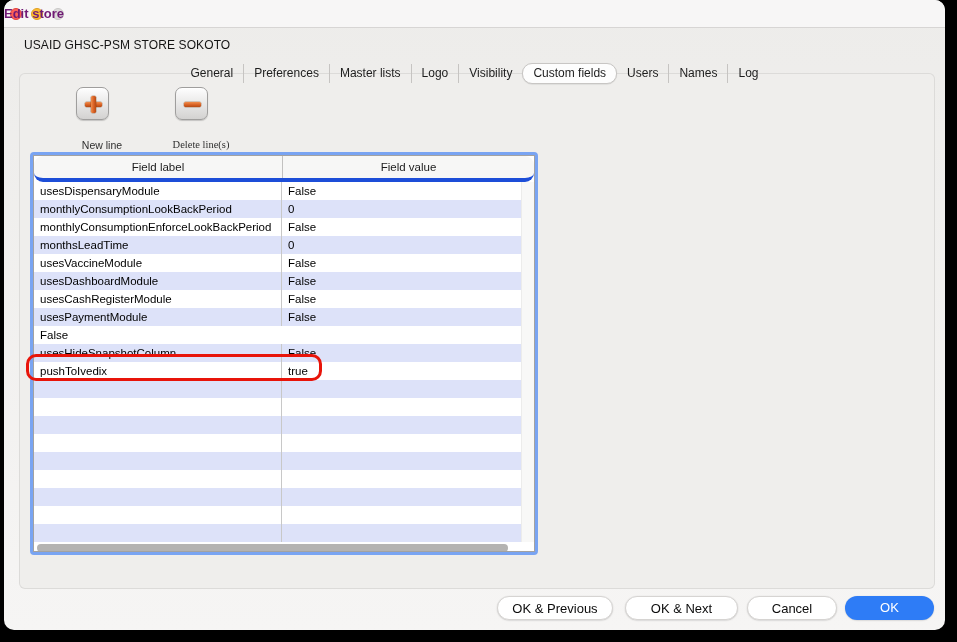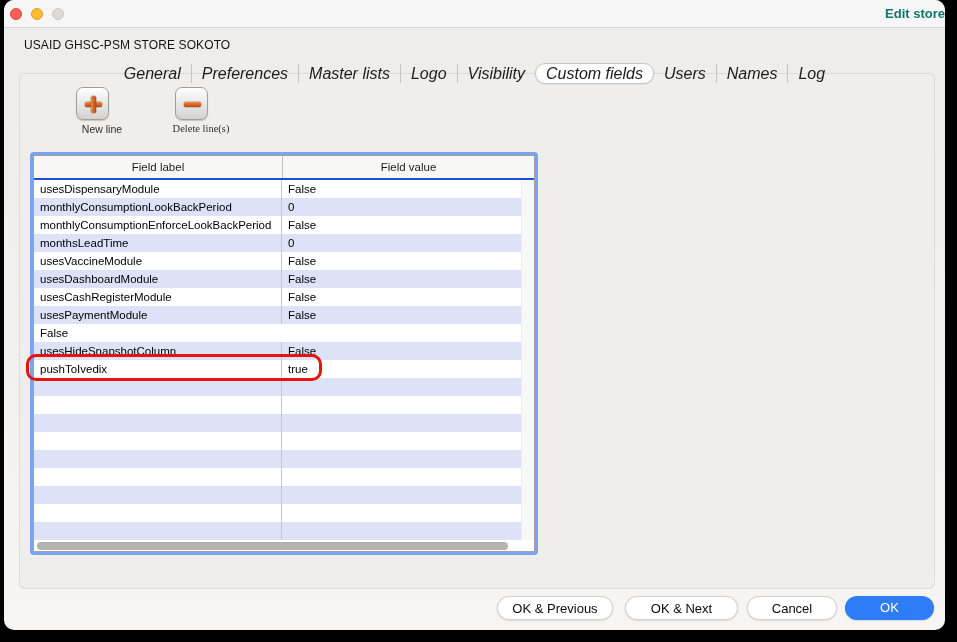--- a/index.html
+++ b/index.html
@@ -31,43 +31,42 @@
     position:absolute;left:0;top:0;right:0;height:28px;
     background:#f7f6f6;border-bottom:1px solid #d7d5d4;
   }
   .lights{position:absolute;left:6px;top:8px;display:flex;gap:9px;}
   .light{width:12px;height:12px;border-radius:50%;}
   .light.red{background:var(--traffic-red);border:0.5px solid #e0443e;}
   .light.yellow{background:var(--traffic-yellow);border:0.5px solid #dfa023;}
   .light.gray{background:var(--traffic-gray);border:0.5px solid #c9c7c6;}
   .win-title{
     position:absolute;left:0;right:0;top:0;height:28px;
-    text-align:right;line-height:28px;
-    font-size:13px;font-weight:bold;color:#0f766e;
+    text-align:left;line-height:28px;
+    font-size:13px;font-weight:bold;color:#701a75;
   }
   
   .store-name{
     position:absolute;left:20px;top:38px;
     font-size:12px;color:#141414;letter-spacing:0.1px;
   }
   
   .panel{
     position:absolute;left:15px;top:73px;width:916px;height:516px;
     background:#efeeec;border:1px solid rgba(0,0,0,0.08);
     border-radius:6px;
   }
   
   .tabs{
     position:absolute;left:0;right:0;top:62px;height:22px;
     display:flex;justify-content:center;align-items:center;
   }
   .tab{
-    font-size:16px;color:#1d1d1d;padding:2px 10px;line-height:15px;
+    font-size:12px;color:#1d1d1d;padding:2px 10px;line-height:15px;
     white-space:nowrap;
-    font-style:italic;
   }
   .tab:not(.selected)+.tab:not(.selected){border-left:1px solid #c6c4c2;}
   .tab.selected{
     background:#fdfdfd;border:1px solid #c8c6c4;border-radius:10px;
     box-shadow:0 0.5px 1px rgba(0,0,0,0.12);
   }
   
   .tool{
     position:absolute;top:87px;display:flex;flex-direction:column;align-items:center;
   }
@@ -84,35 +83,35 @@
   .glyph.plus::before,.glyph.minus::before{
     content:"";position:absolute;left:0;top:6px;width:17px;height:5px;
     background:linear-gradient(#ef8d4c,var(--icon-orange) 55%,#b34a14);
     border-radius:1.5px;box-shadow:0 0 0 0.5px rgba(120,55,10,0.45);
   }
   .glyph.plus::after{
     content:"";position:absolute;left:6px;top:0;width:5px;height:17px;
     background:linear-gradient(90deg,#ef8d4c,var(--icon-orange) 55%,#b34a14);
     border-radius:1.5px;box-shadow:0 0 0 0.5px rgba(120,55,10,0.45);
   }
-  .tool-label{margin-top:3px;font-size:10.5px;color:#2f2f2f;white-space:nowrap;padding-left:20px;}
+  .tool-label{margin-top:19px;font-size:10.5px;color:#2f2f2f;white-space:nowrap;padding-left:20px;}
   
   .table-shell{
     position:absolute;left:26px;top:152px;width:508px;height:403px;
     border:3px solid var(--focus-ring);border-radius:4px;
     background:#fff;
   }
   .table-inner{
     position:absolute;inset:0;border:1px solid #a3a2a1;
     display:flex;flex-direction:column;overflow:hidden;background:#fff;
   }
   .thead{
     flex:0 0 23px;display:flex;background:#f7f7f6;
-    border-bottom:2px solid #1d4ed8;
-    font-size:11.5px;color:#1c1c1c;
+    border-bottom:4px solid #1d4ed8;
+    font-size:11.5px;color:#1c1c1c;border-radius:9px;
   }
   .th{line-height:22px;text-align:center;}
   .th.label-col{width:249px;border-right:1px solid #c2c1c0;}
   .th.value-col{flex:1;text-align:center;}
   .tbody-wrap{flex:0 0 360px;display:flex;}
   .rows{width:487px;}
   .tr{height:18px;display:flex;font-size:11.5px;line-height:18px;color:#000;}
   .tr:nth-child(even){background:var(--row-stripe);}
   .td.c1{width:248px;border-right:1px solid #c8c8c8;padding-left:6px;overflow:hidden;white-space:nowrap;}
   .td.c2{flex:1;padding-left:6px;overflow:hidden;white-space:nowrap;}

